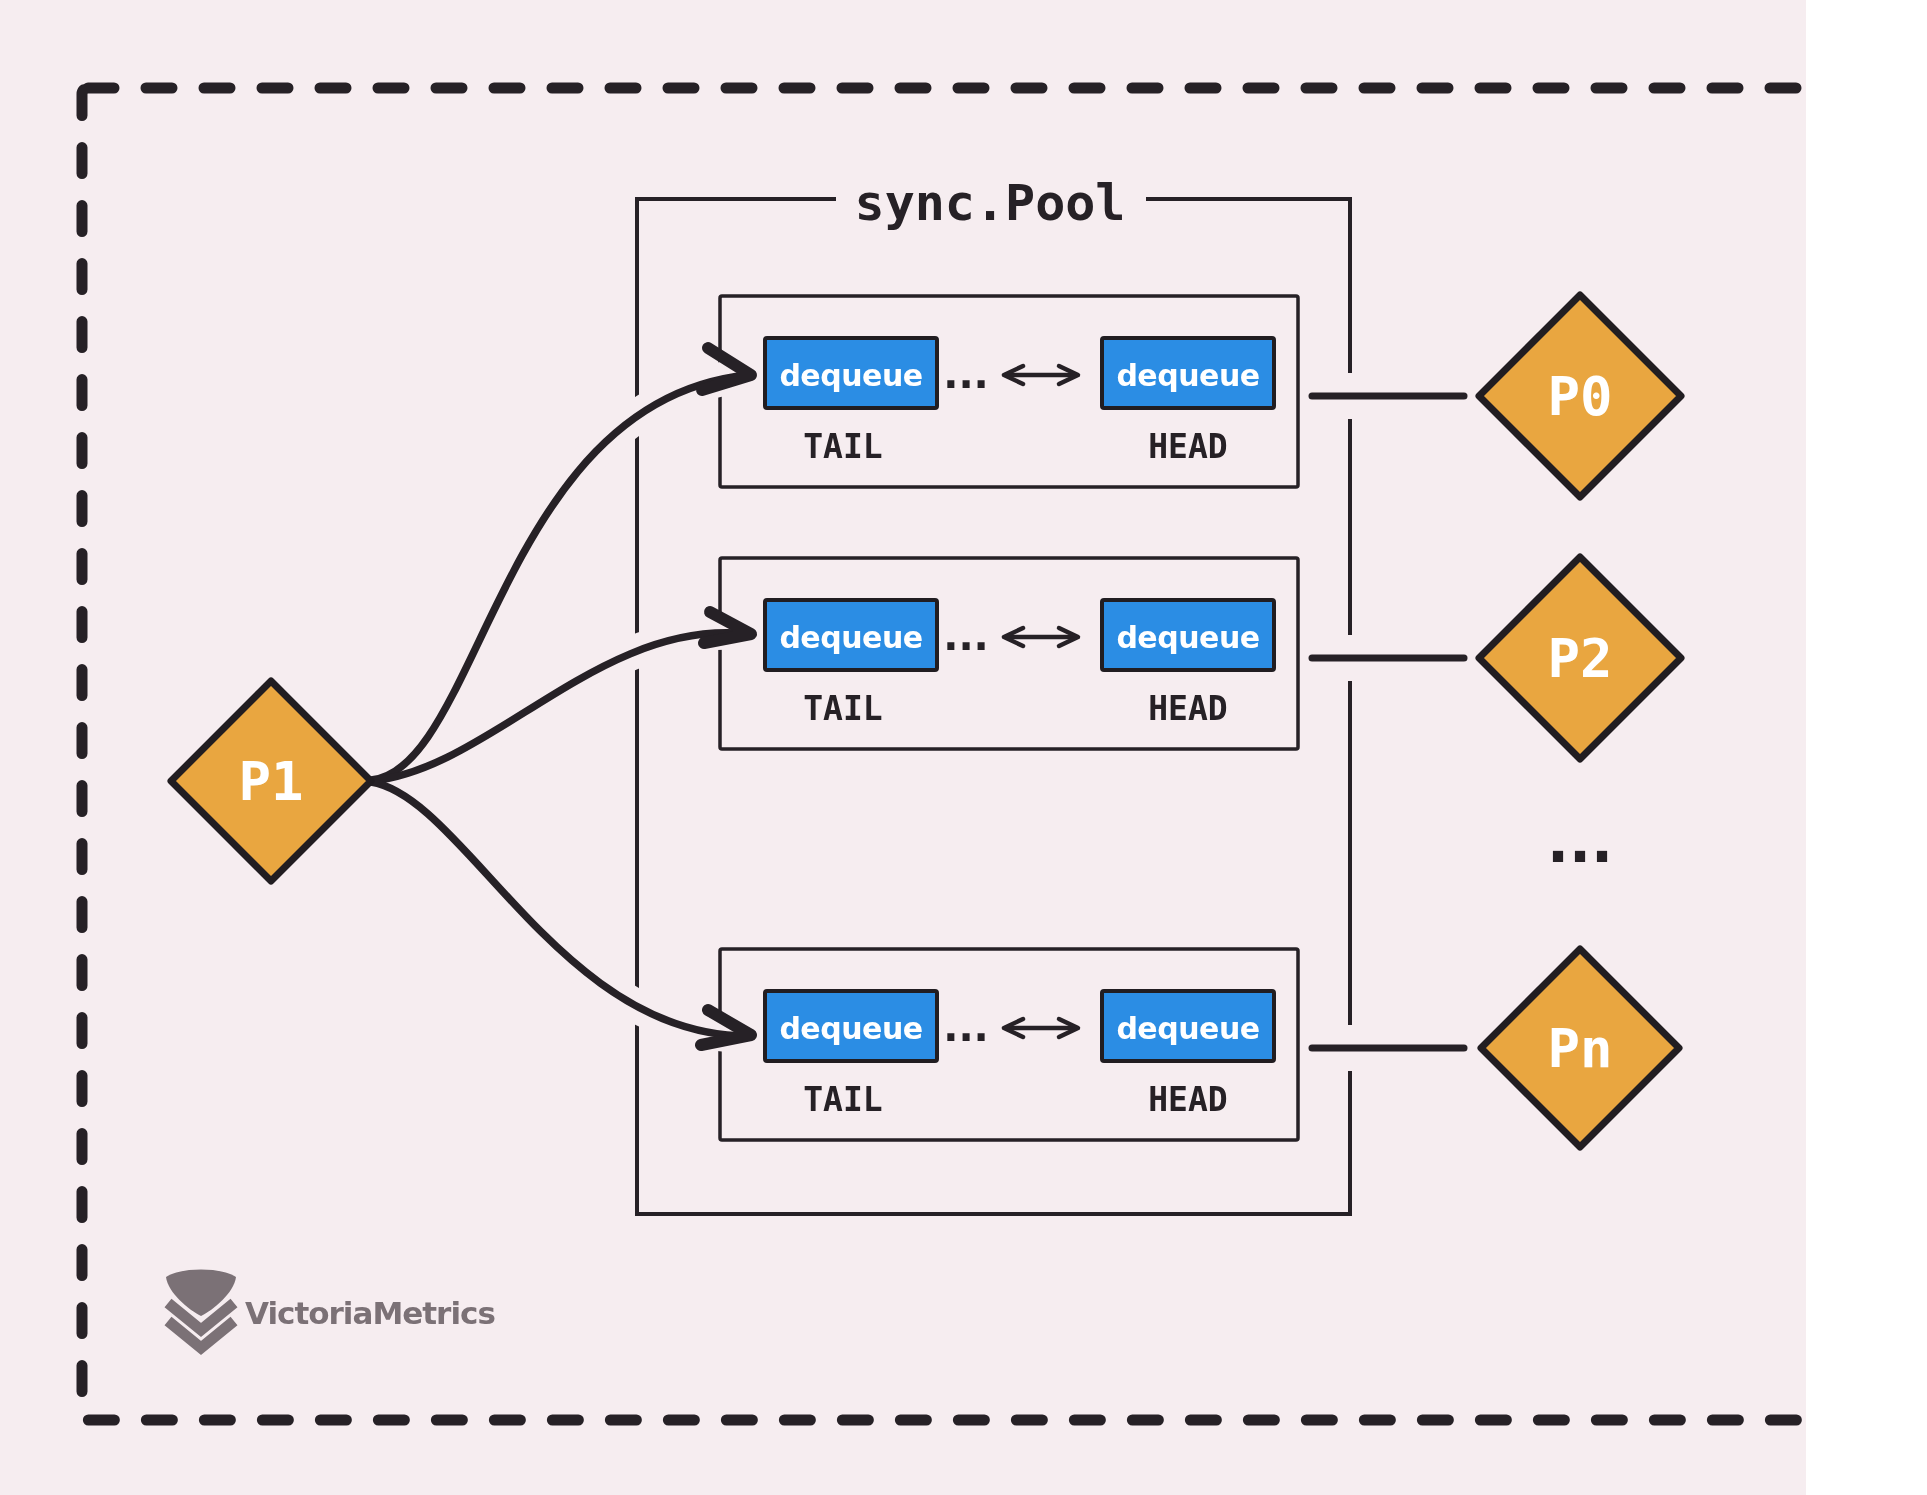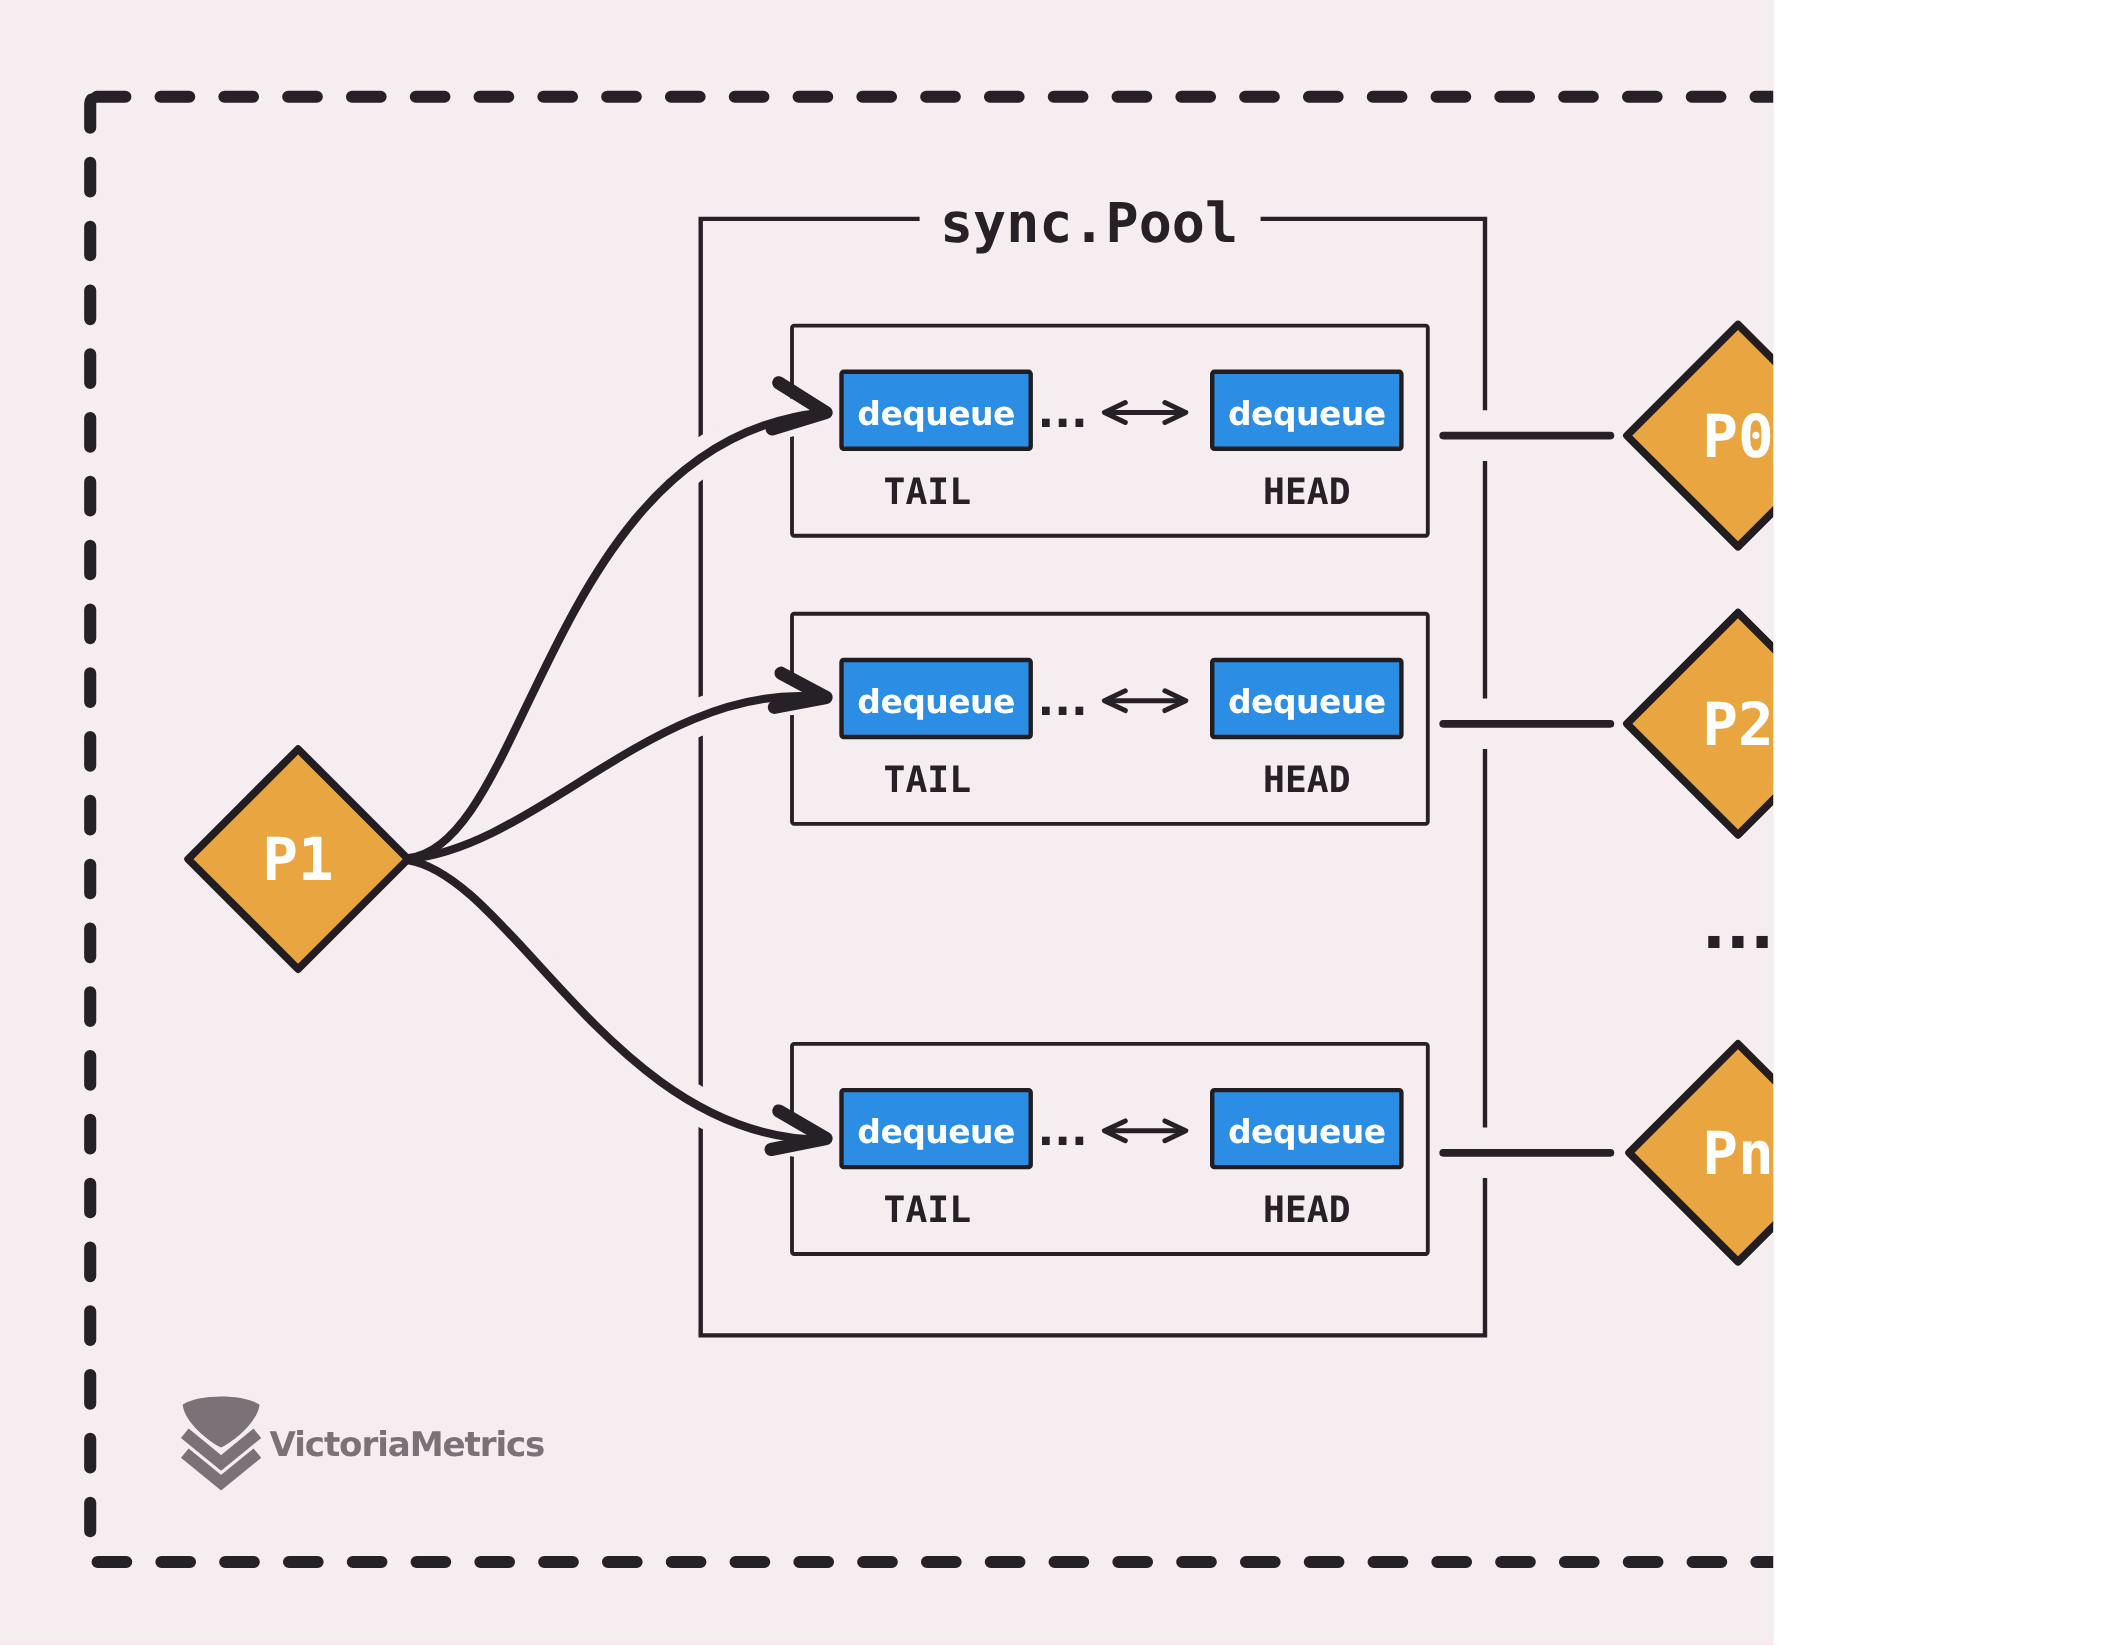--- a/index.html
+++ b/index.html
@@ -1,20 +1,20 @@
 <!DOCTYPE html>
 <html><head>
 <meta charset="utf-8">
 <style>
   html, body { margin: 0; padding: 0; }
   #stage {
     position: relative;
-    width: 1612px;
+    width: 1806px;
     height: 1495px;
-    background: #f9a8d4;
+    background: #7dd3fc;
     font-family: "DejaVu Sans", sans-serif;
     overflow: hidden;
   }
   svg { position: absolute; inset: 0; }
 
   .ink        { stroke: #262126; fill: none; }
   .halo       { stroke: #f6edf0; fill: none; stroke-linecap: butt; }
   .mono-bold  { font-family: "DejaVu Sans Mono", monospace; font-weight: bold; fill: #262126; }
   .sans-bold  { font-family: "DejaVu Sans", sans-serif;     font-weight: bold; }
   .white-txt  { fill: #ffffff; }

